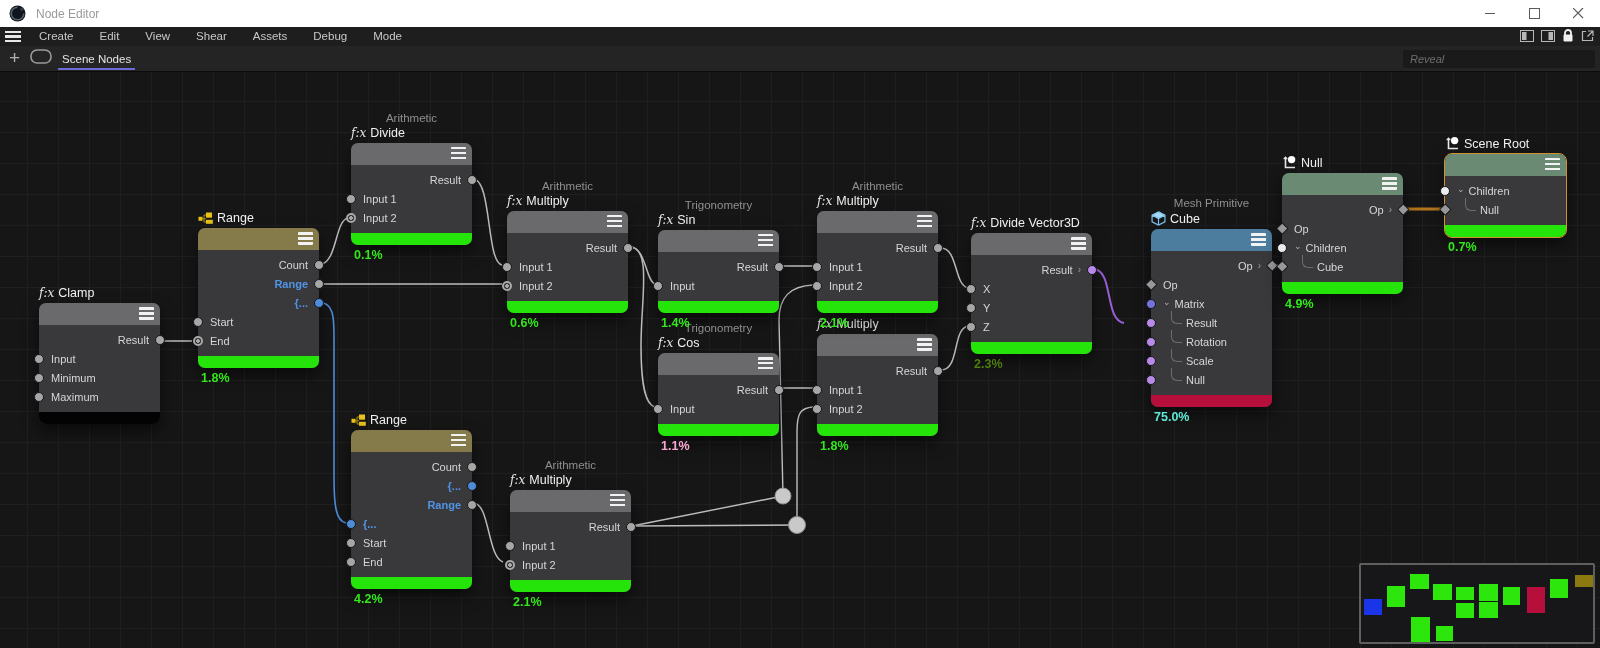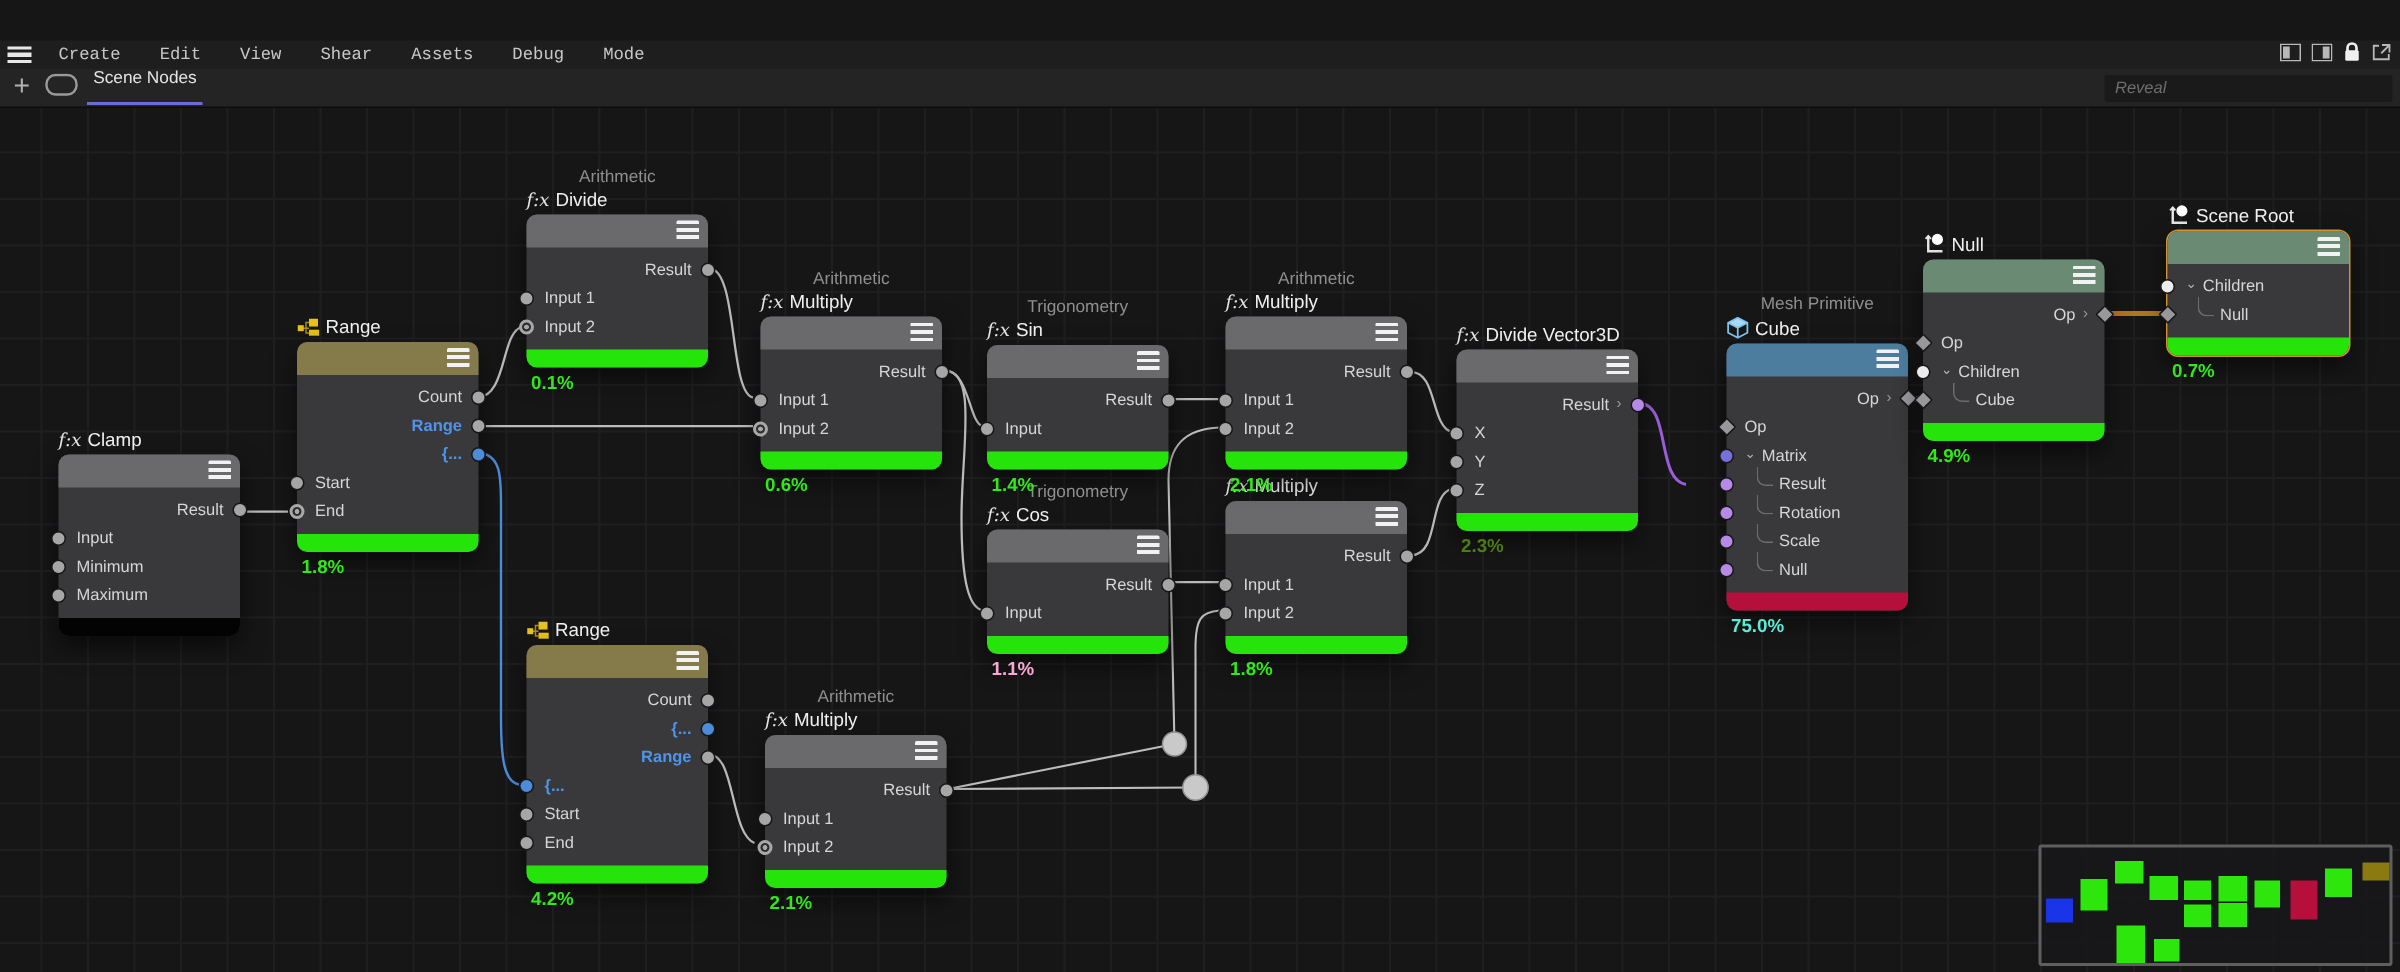--- a/index.html
+++ b/index.html
@@ -10,33 +10,33 @@
   
   #titlebar { position:absolute; left:0; top:0; width:100%; height:27px; background:#ffffff;
               display:flex; align-items:center; z-index:50; }
   #titlebar .logo { margin-left:9px; width:17px; height:17px; }
   #titlebar .wtitle { margin-left:10px; font-size:12px; color:#9a9a9a; }
   .wbtns { position:absolute; right:0; top:0; height:27px; display:flex; }
   .wbtn { width:44px; height:27px; display:flex; align-items:center; justify-content:center;
           color:#5a5a5a; font-size:12px; }
 
   #menubar { position:absolute; left:0; top:27px; width:100%; height:19px; background:#1e1e1e;
-             display:flex; align-items:center; z-index:50;font-family:Liberation Mono, monospace; }
+             display:flex; align-items:center; z-index:50; }
   .burger { width:26px; height:19px; display:flex; flex-direction:column; justify-content:center;
             gap:2px; padding:0 5px; }
   .burger i { display:block; height:2.4px; background:#e8e8e8; }
   #menu-items { display:flex; }
   .menu-item { color:#c8c8c8; font-size:11.5px; padding:0 13px; line-height:19px; }
   #menubar-right { position:absolute; right:6px; top:0; height:19px; display:flex; align-items:center; gap:7px; }
 
   #tabbar { position:absolute; left:0; top:46px; width:100%; height:26px; background:#242424;
             border-bottom:1px solid #0c0c0c; display:flex; align-items:center; z-index:50; }
   .plus { color:#b0b0b0; font-size:19px; padding:0 8px 2px 9px; }
   .tabicon { margin:0 6px 0 2px; }
-  .tab { position:relative; height:26px; display:flex; align-items:flex-start; padding:0 4px; }
+  .tab { position:relative; height:26px; display:flex; align-items:center; padding:0 4px; }
   .tab .tlabel { color:#e4e4e4; font-size:11.5px; }
   .tab .underline { position:absolute; left:0; right:0; bottom:2px; height:2px; background:#6c6cd8; }
   #reveal { position:absolute; right:5px; top:4px; width:192px; height:18px; background:#1a1a1a;
             border:none; border-radius:2px; color:#c0c0c0; font-size:11px; font-style:italic;
             padding:0 7px; outline:none; }
   #reveal::placeholder { color:#6e6e6e; }
 
   
   #canvas { position:absolute; left:0; top:0; width:1600px; height:648px; }
   #grid { position:absolute; left:0; top:72px; width:1600px; height:576px; background-color:#161617;
@@ -614,20 +614,47 @@
         <div class="mrect" style="left: 95px; top: 38px; width: 18px; height: 15px; background: rgb(44, 230, 12);"></div>
         <div class="mrect" style="left: 118px; top: 19px; width: 19px; height: 17px; background: rgb(44, 230, 12);"></div>
         <div class="mrect" style="left: 118px; top: 37px; width: 19px; height: 16px; background: rgb(44, 230, 12);"></div>
         <div class="mrect" style="left: 142px; top: 22px; width: 17px; height: 18px; background: rgb(44, 230, 12);"></div>
         <div class="mrect" style="left: 166px; top: 22px; width: 18px; height: 26px; background: rgb(182, 15, 60);"></div>
         <div class="mrect" style="left: 189px; top: 14px; width: 18px; height: 19px; background: rgb(44, 230, 12);"></div>
         <div class="mrect" style="left: 214px; top: 10px; width: 18px; height: 12px; background: rgb(138, 122, 16);"></div>
       </div>
   </div>
 
+  <div id="titlebar">
+    <span class="logo">
+      <svg width="17" height="17" viewBox="0 0 17 17">
+        <circle cx="8.5" cy="8.5" r="8" fill="#10151d"></circle>
+        <path d="M 8.5 2.2 A 6.3 6.3 0 1 0 14.8 8.5" fill="none" stroke="#55646f" stroke-width="1.6"></path>
+        <circle cx="12.8" cy="4.2" r="1.7" fill="#2e3a46"></circle>
+      </svg>
+    </span>
+    <span class="wtitle">Node Editor</span>
+    <div class="wbtns">
+      <span class="wbtn">
+        <svg width="11" height="11">
+            <path d="M0 5.5 H10" stroke="#5a5a5a" stroke-width="1"></path>
+          </svg>
+        </span>
+      <span class="wbtn">
+        <svg width="11" height="11">
+            <rect x="0.5" y="0.5" width="10" height="10" fill="none" stroke="#5a5a5a" stroke-width="1"></rect>
+          </svg>
+        </span>
+      <span class="wbtn">
+        <svg width="11" height="11">
+            <path d="M0 0 L10 10 M10 0 L0 10" stroke="#5a5a5a" stroke-width="1.2"></path>
+          </svg>
+        </span>
+    </div>
+  </div>
 
   <div id="menubar">
     <span class="burger">
         <i></i>
         <i></i>
         <i></i>
       </span>
     <div id="menu-items">
         <span class="menu-item">Create</span>
         <span class="menu-item">Edit</span>

